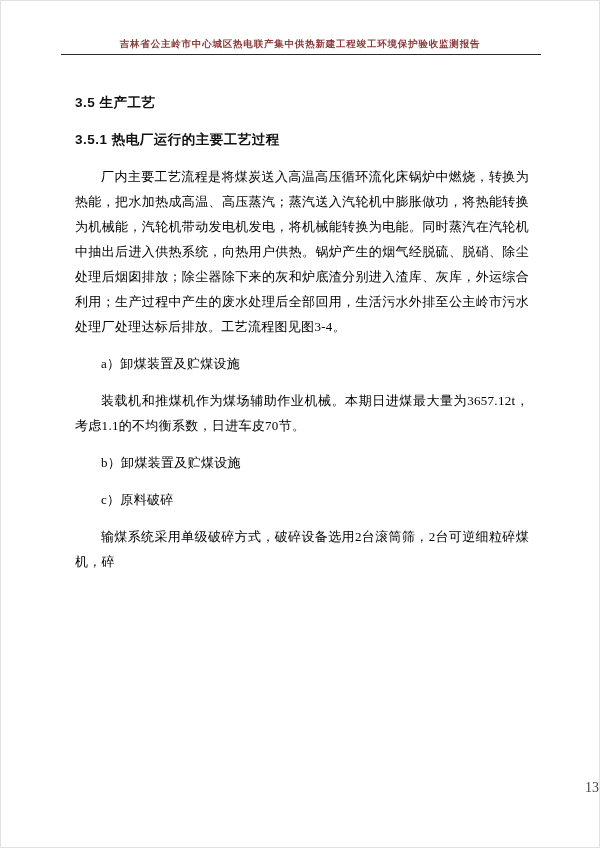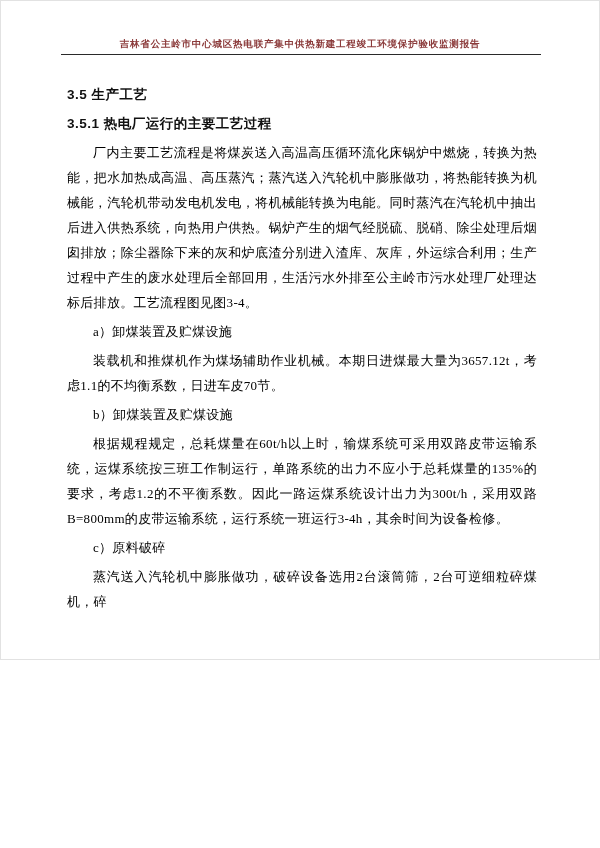--- a/index.html
+++ b/index.html
@@ -1,20 +1,20 @@
 <!DOCTYPE html>
 <html><head>
 <meta charset="utf-8">
 <style>
   * { box-sizing: border-box; }
   html, body { margin: 0; padding: 0; background: #ffffff; }
   .page {
     position: relative;
     width: 600px;
-    height: 660px;
+    height: 848px;
     margin: 0 auto;
     background: #ffffff;
     border: 1px solid #e2e2e2;
     overflow: hidden;
     font-family: "Liberation Serif", "DejaVu Serif", serif;
     color: #1c1c1c;
   }
   .doc-header {
     padding-top: 37px;
     text-align: center;
@@ -24,21 +24,21 @@
     line-height: 12px;
   }
   .header-rule {
     margin: 4px 58px 0 60px;
     border-bottom: 1.2px solid #2a2a2a;
     height: 0;
   }
   .doc-body {
     padding: 23px 58px 0 62px;
   }
-  .doc-body > div { margin: 4px; }
+  .doc-body > div { margin: 12px; }
   .heading {
     font-family: "Liberation Sans", "DejaVu Sans", sans-serif;
     font-weight: bold;
     font-size: 13.5px;
     line-height: 25px;
     letter-spacing: 0.5px;
     color: #111;
   }
   .paragraph + .heading { margin-top: 9px; }
   .paragraph {
@@ -47,38 +47,37 @@
     text-align: justify;
     text-indent: 2em;
     letter-spacing: 0.3px;
     color: #000000;
   }
   .page-footer {
     position: absolute;
     top: 779px;
     left: 0;
     width: 100%;
-    text-align: left;
-    font-size: 12px;
+    text-align: right;
+    font-size: 14px;
     color: #444;
   }
 </style>
 </head>
 <body>
 
 <div class="page">
   <div class="doc-header" style="color: rgb(139, 58, 58);">吉林省公主岭市中心城区热电联产集中供热新建工程竣工环境保护验收监测报告</div>
   <div class="header-rule"></div>
 
   <div class="doc-body">
       <div class="heading h1">3.5 生产工艺</div>
       <div class="heading h2">3.5.1 热电厂运行的主要工艺过程</div>
       <div class="paragraph">厂内主要工艺流程是将煤炭送入高温高压循环流化床锅炉中燃烧，转换为热能，把水加热成高温、高压蒸汽；蒸汽送入汽轮机中膨胀做功，将热能转换为机械能，汽轮机带动发电机发电，将机械能转换为电能。同时蒸汽在汽轮机中抽出后进入供热系统，向热用户供热。锅炉产生的烟气经脱硫、脱硝、除尘处理后烟囱排放；除尘器除下来的灰和炉底渣分别进入渣库、灰库，外运综合利用；生产过程中产生的废水处理后全部回用，生活污水外排至公主岭市污水处理厂处理达标后排放。工艺流程图见图3-4。</div>
       <div class="paragraph">a）卸煤装置及贮煤设施</div>
       <div class="paragraph">装载机和推煤机作为煤场辅助作业机械。本期日进煤最大量为3657.12t，考虑1.1的不均衡系数，日进车皮70节。</div>
       <div class="paragraph">b）卸煤装置及贮煤设施</div>
-      <div class="paragraph">根据规程规定，总耗煤量在60t/h以上时，输煤系统可采用双路皮带运输系统，运煤系统按三班工作制运行，单路系统的出力不应小于总耗煤量的135%的要求，考虑1.2的不平衡系数。因此一路运煤系统设计出力为300t/h，采用双路B=800mm的皮带运输系统，运行系统一班运行3-4h，其余时间为设备检修。</div>
       <div class="paragraph">c）原料破碎</div>
-      <div class="paragraph">蒸汽送入汽轮机中膨胀做功，破碎设备选用2台滚筒筛，2台可逆细粒碎煤机，碎</div>
+      <div class="paragraph">输煤系统采用单级破碎方式，破碎设备选用2台滚筒筛，2台可逆细粒碎煤机，碎</div>
     </div>
 
   <div class="page-footer">13</div>
 </div>
 
 </body></html>

